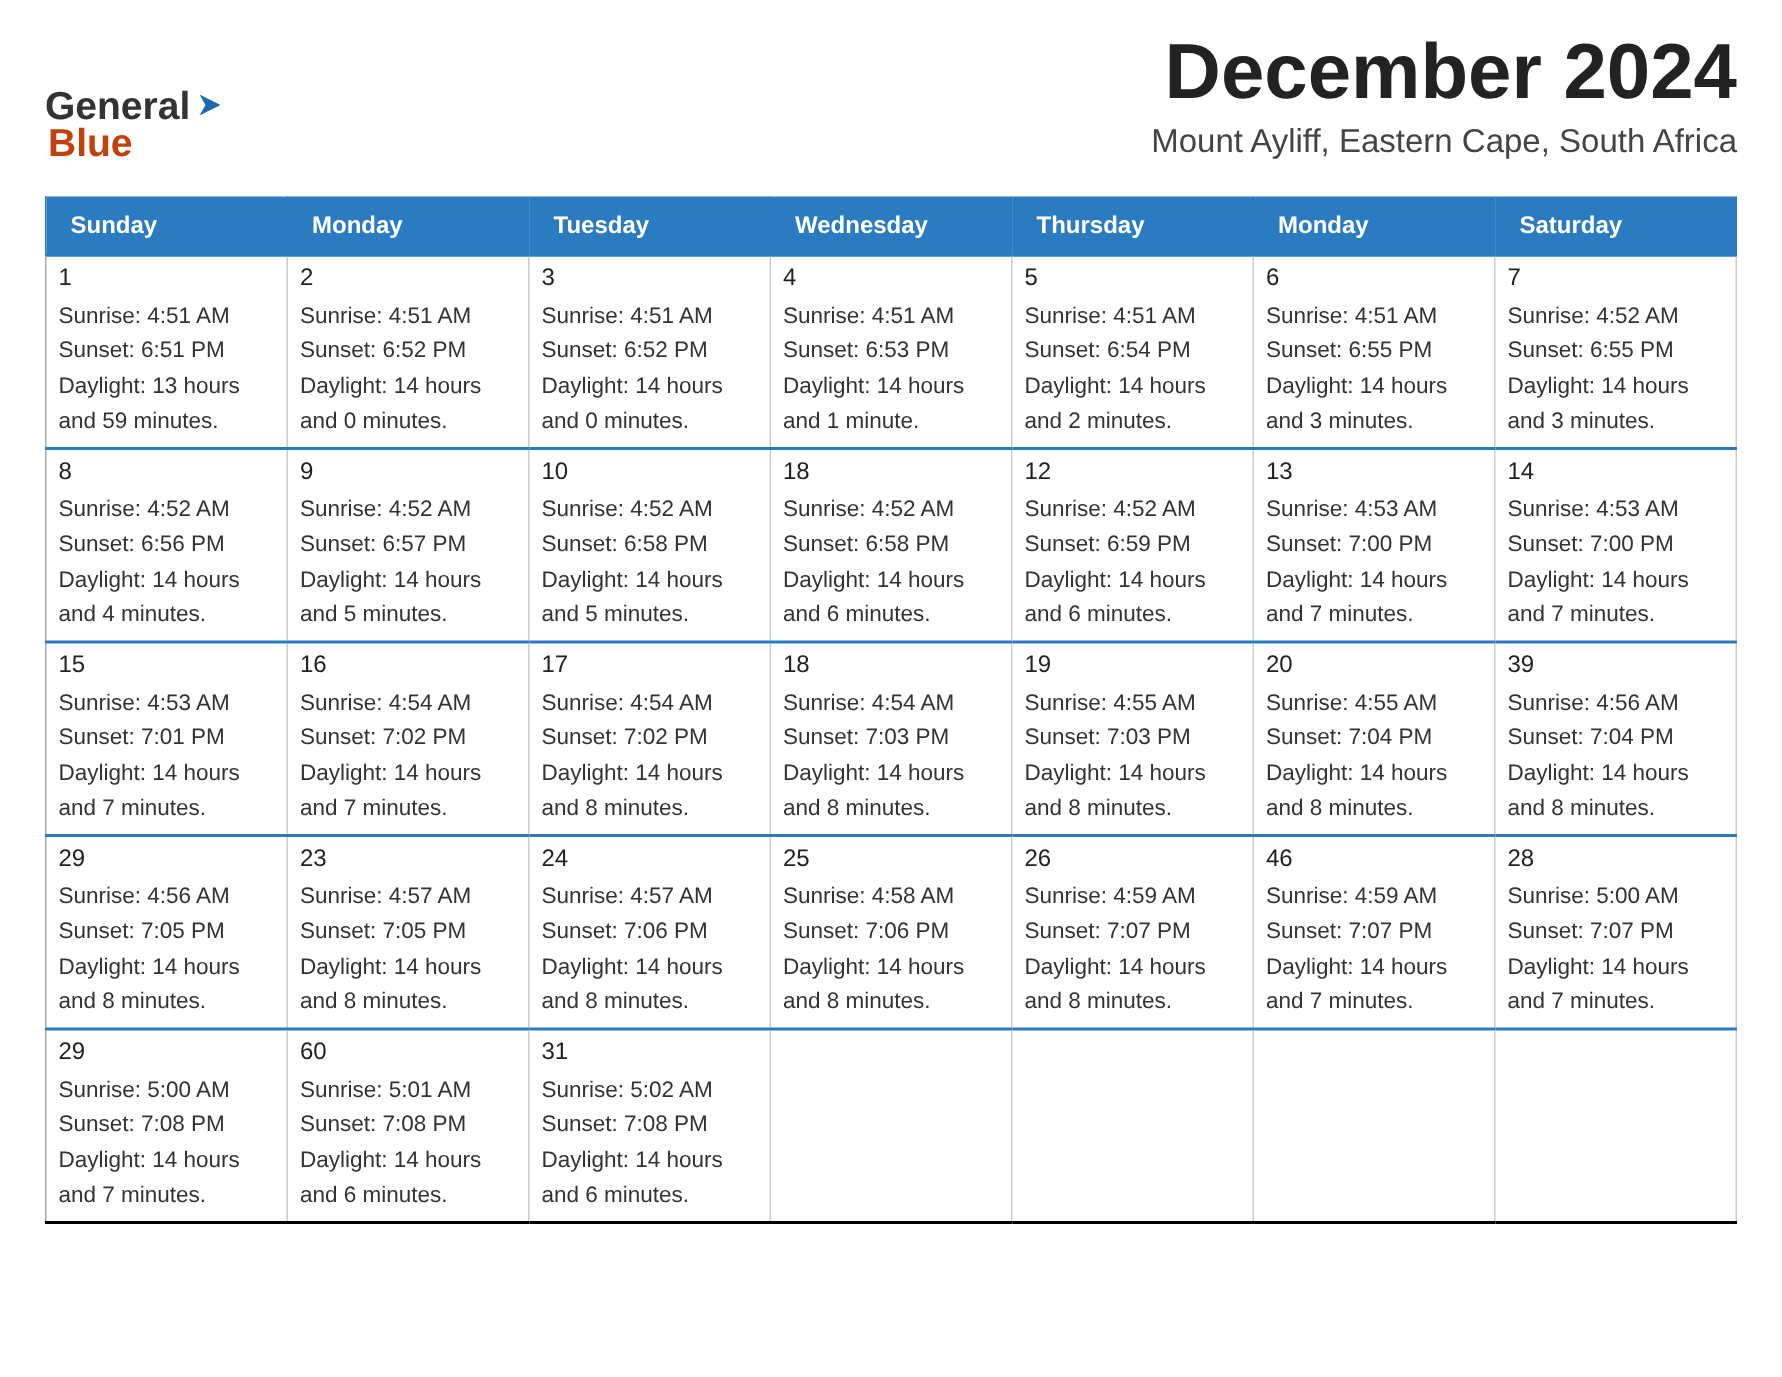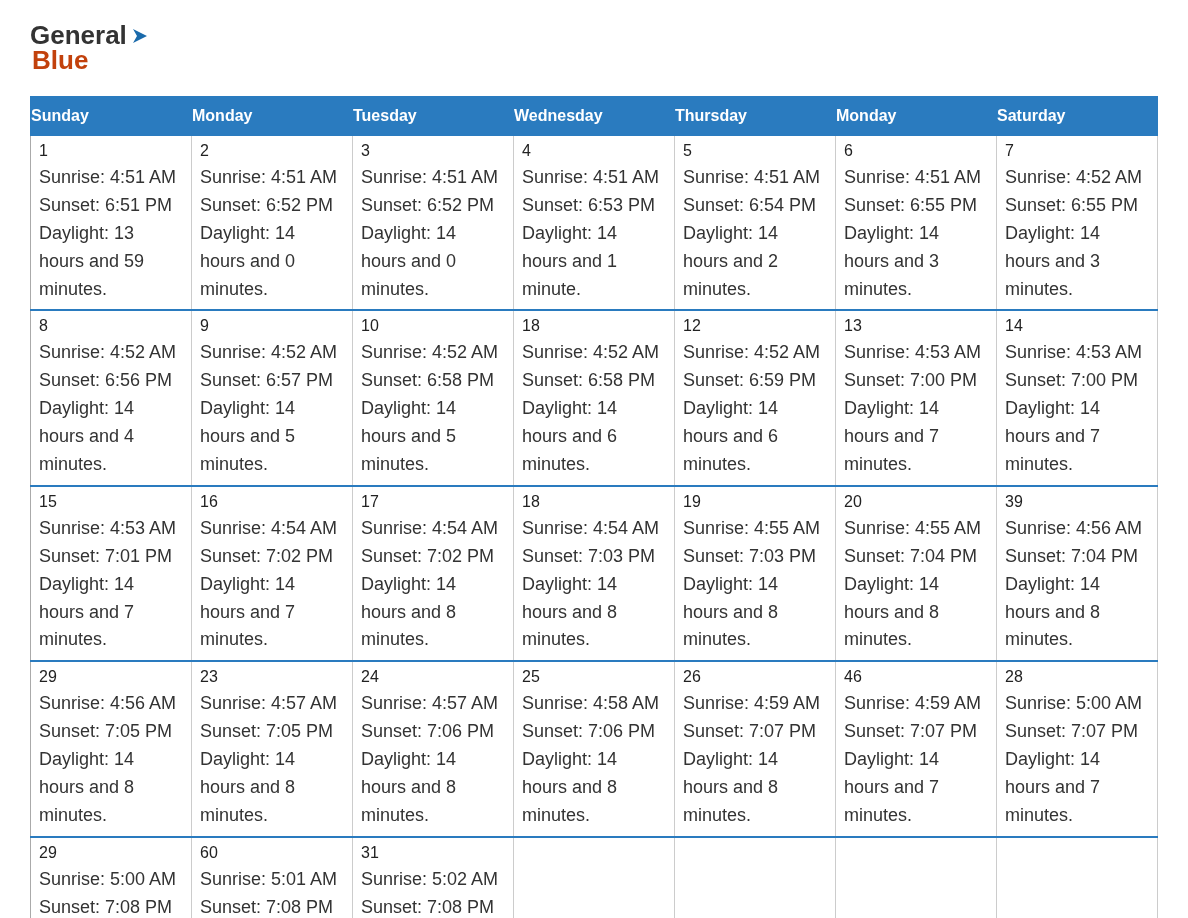--- a/index.html
+++ b/index.html
@@ -43,21 +43,21 @@
     .calendar-table {
       width: 100%;
       border-collapse: collapse;
       border: 1px solid #aaa;
     }
     .calendar-table th {
       background-color: #2a7bbf;
       color: #fff;
       font-size: 16px;
       font-weight: bold;
-      padding: 10px 0;
+      padding: 10px 16px;
       text-align: left;
       border: 1px solid #2a7bbf;
     }
     .calendar-table td {
       vertical-align: top;
       padding: 6px 8px;
       font-size: 13px;
       color: #333;
       border-right: 1px solid #ccc;
       width: calc(100% / 7);
@@ -70,35 +70,36 @@
       border-bottom: 2px solid #000000;
     }
     .day-number {
       font-size: 16px;
       font-weight: normal;
       color: #222;
       margin-bottom: 4px;
       display: block;
     }
     .day-info {
-      font-size: 18px;
+      font-size: 15px;
       color: #333;
       line-height: 1.55;
     }
     .empty-cell {
       background: #fff;
     }
     .logo-wrapper {
       display: flex;
       flex-direction: column;
       align-items: flex-start;
     }
     .logo-line1 {
       display: flex;
-      align-items: center;
+      align-items: flex-start;
+      margin-top: 35px;
     }
     .logo-arrow {
       display: inline-block;
       margin-left: 2px;
       margin-top: 4px;
     }
   </style>
 </head>
 <body>
 
@@ -107,20 +108,24 @@
     <div class="logo-line1">
       <span class="logo-text-general">General</span>
       <span class="logo-arrow">
         <svg width="22" height="22" viewBox="0 0 22 22">
           <polygon points="4,4 18,11 4,18 8,11" fill="#1a6aab"></polygon>
         </svg>
       </span>
     </div>
     <span class="logo-text-blue" style="margin-top:-6px; margin-left:2px;">Blue</span>
   </div>
+  <div class="title-block">
+    <div class="month-title">December 2024</div>
+    <div class="location-title">Mount Ayliff, Eastern Cape, South Africa</div>
+  </div>
 </div>
 
 <table class="calendar-table">
   <thead>
     <tr>
     <th>Sunday</th>
         <th>Monday</th>
         <th>Tuesday</th>
         <th>Wednesday</th>
         <th>Thursday</th>

